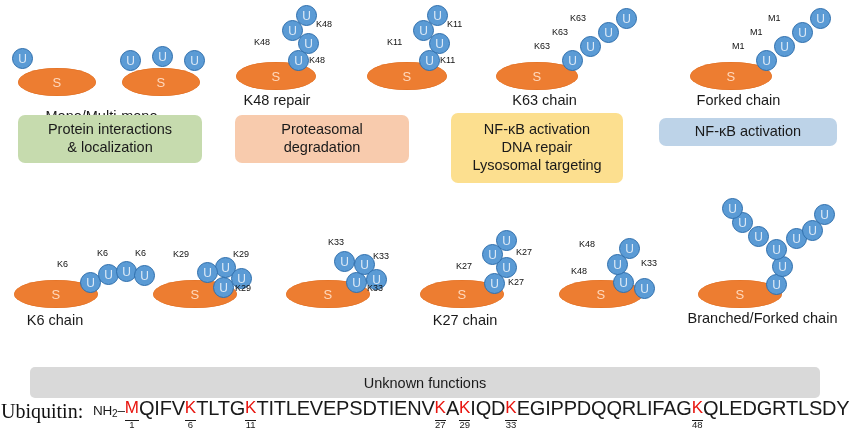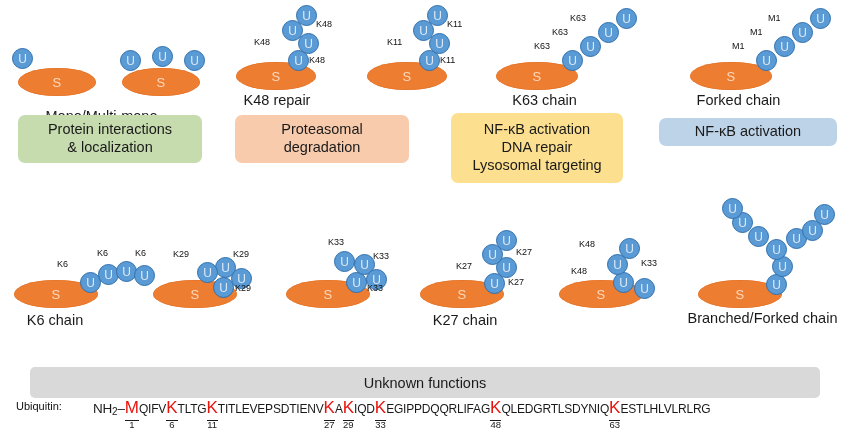--- a/index.html
+++ b/index.html
@@ -77,31 +77,31 @@
     display:flex;align-items:center;justify-content:center;
     font-size:14.5px;color:#1a1a1a;
     font-family:"Liberation Sans", sans-serif;
   }
 
   
   #seqRow{
     position:absolute;left:0;top:396px;width:850px;height:46px;
   }
   #seqLabel{
-    position:absolute;left:16px;top:4px;
-    font-size:11px;color:#111;
-    font-family:Liberation Sans, sans-serif;
+    position:absolute;left:1px;top:4px;
+    font-size:20px;color:#111;
+    font-family:Liberation Serif, serif;
   }
   #seqWrap{
     position:absolute;left:93px;top:0px;
     white-space:nowrap;
   }
   .seg{display:inline-block;vertical-align:top;position:relative;}
   .res{
-    font-size:12px;letter-spacing:-0.2px;color:#1a1a1a;
+    font-size:20px;letter-spacing:-0.2px;color:#1a1a1a;
     font-family:"Liberation Sans", sans-serif;
     display:inline-block;
   }
   .res.term{font-size:13.5px;}
   .res.sub2{font-size:10px;vertical-align:-2px;}
   .key{
     color:#e8150f;font-size:17px;font-weight:400;
     border-bottom:1.4px solid #1a1a1a;
     padding-bottom:0px;
     font-family:"Liberation Sans", sans-serif;

